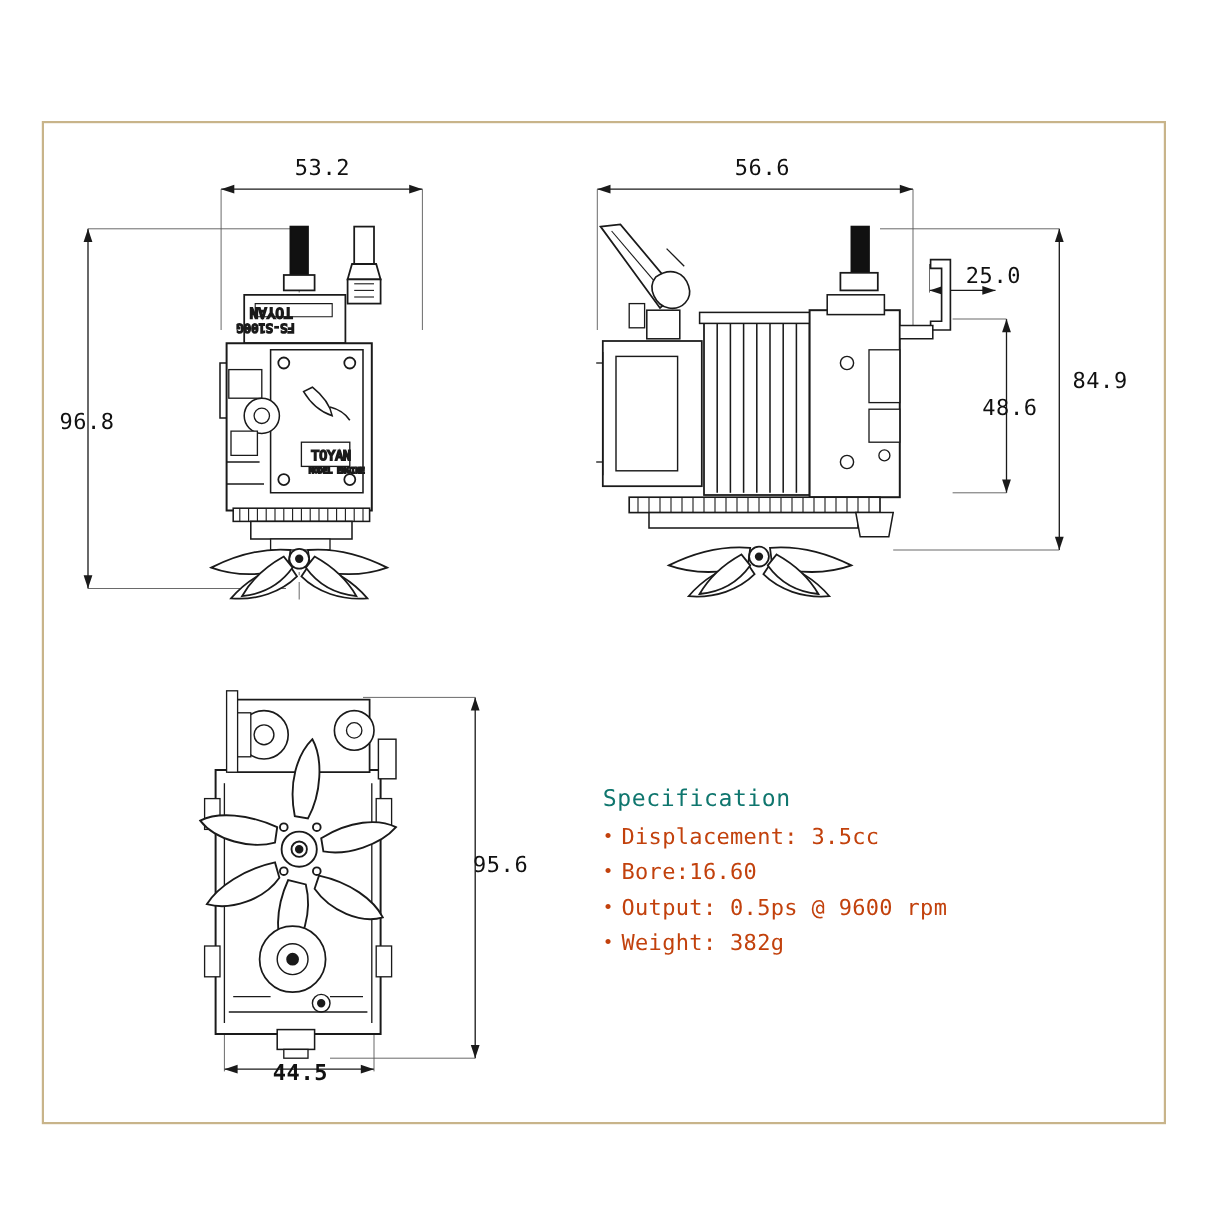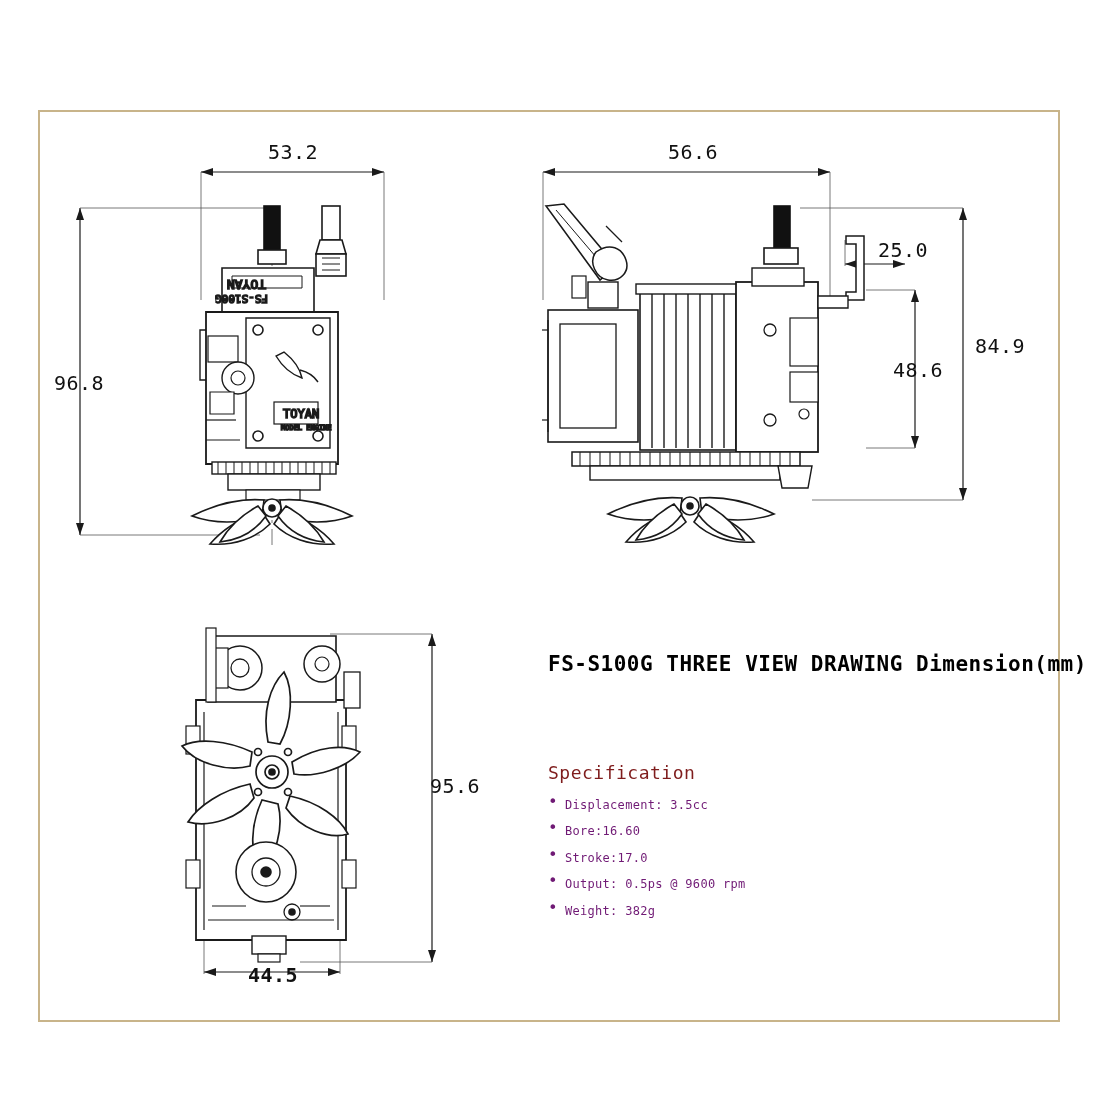--- a/index.html
+++ b/index.html
@@ -54,35 +54,35 @@
   }
   #drawing-title {
     font-family: "DejaVu Sans Mono", monospace;
     font-size: 21px;
     font-weight: bold;
     color: #000;
     letter-spacing: 0.5px;
     white-space: nowrap;
   }
   #spec-heading {
-    margin-top: 86px;
-    font-family: "DejaVu Sans Mono", monospace;
-    font-size: 18px;
-    color: #7f1d1d;
+    margin-top: 62px;
+    font-family: "DejaVu Sans Mono", monospace;
+    font-size: 21px;
+    color: #0f766e;
     letter-spacing: 0.5px;
   }
   ul.speclist {
     list-style: none;
     margin: 6px 0 0 0;
     padding: 0;
   }
   ul.speclist li {
     font-family: "DejaVu Sans Mono", monospace;
-    font-size: 12px;
-    color: #701a75;
+    font-size: 20px;
+    color: #c2410c;
     line-height: 1.62;
     letter-spacing: 0.3px;
     white-space: nowrap;
   }
   ul.speclist li::before {
     content: "\2022";
     margin-right: 7px;
     font-size: 16px;
     vertical-align: 2px;
   }
@@ -355,24 +355,22 @@
 
   <div class="dimtext" style="left:668px; top:140px;">56.6</div>
   <div class="dimtext" style="left:947px; top:334px;margin-left:28px;">84.9</div>
   <div class="dimtext" style="left:893px; top:358px;">48.6</div>
   <div class="dimtext" style="left:878px; top:238px;">25.0</div>
 
   <div class="dimtext" style="left:430px; top:774px;">95.6</div>
   <div class="dimtext" style="left:248px; top:963px;font-weight:bold;">44.5</div>
 
   <div id="titleblock">
-    <div id="drawing-title">FS-S100G THREE VIEW DRAWING  Dimension(mm)</div>
     <div id="spec-heading">Specification</div>
     <ul class="speclist">
       <li>Displacement: 3.5cc</li>
       <li>Bore:16.60</li>
-      <li>Stroke:17.0</li>
       <li>Output: 0.5ps @ 9600 rpm</li>
       <li>Weight: 382g</li>
     </ul>
   </div>
 
 </div>
 
 </body></html>

